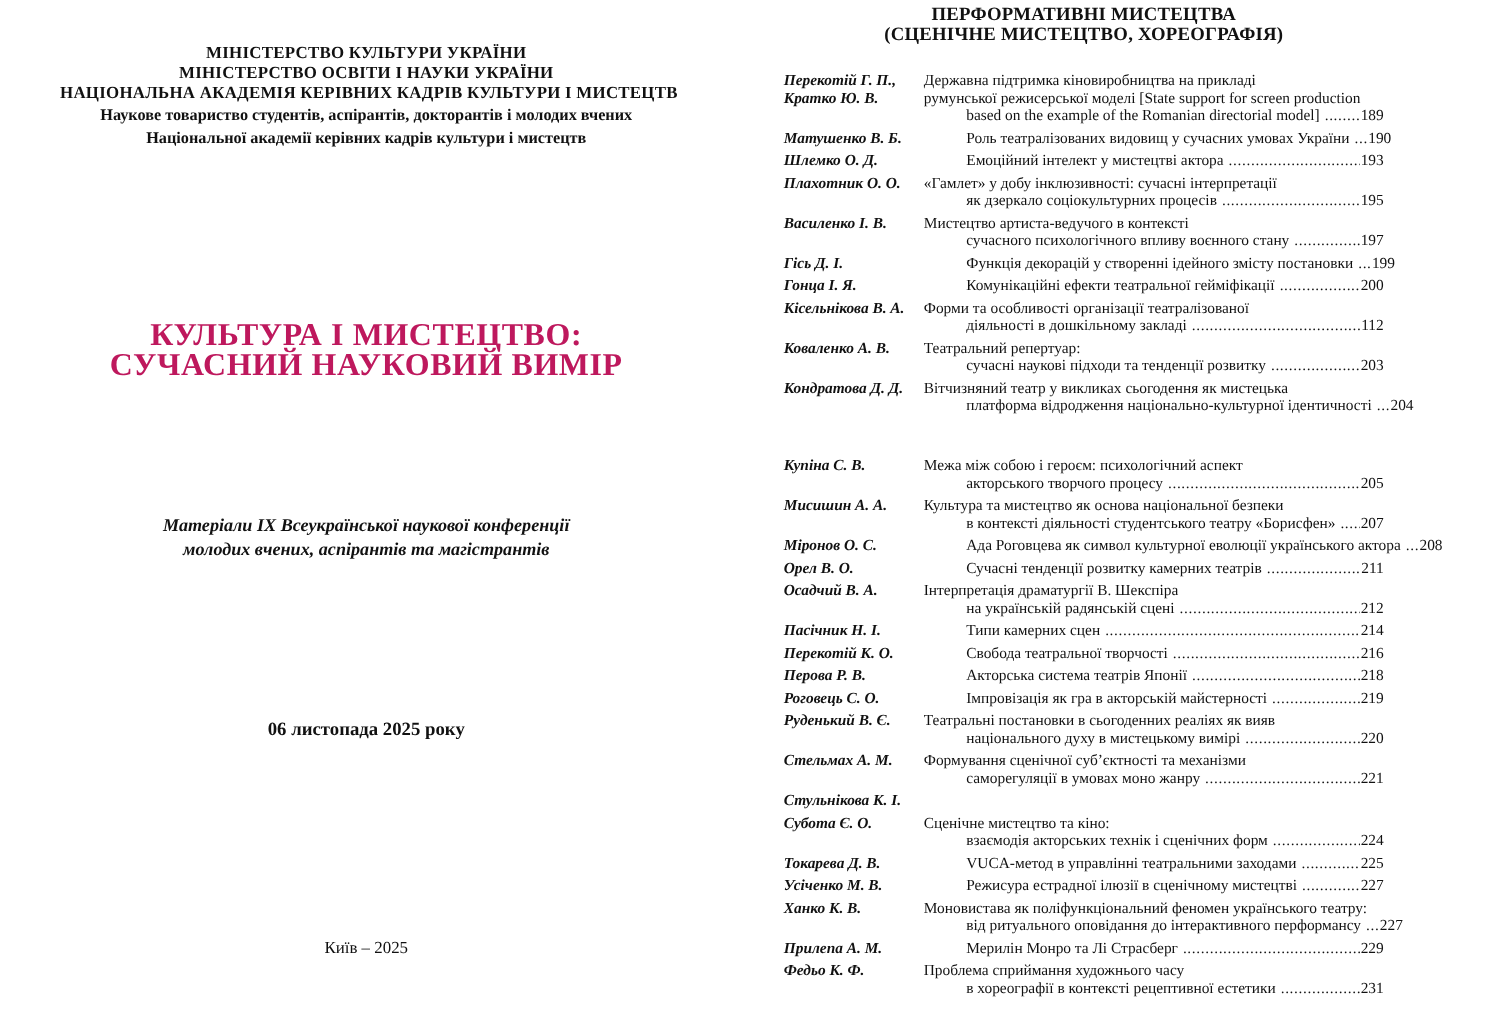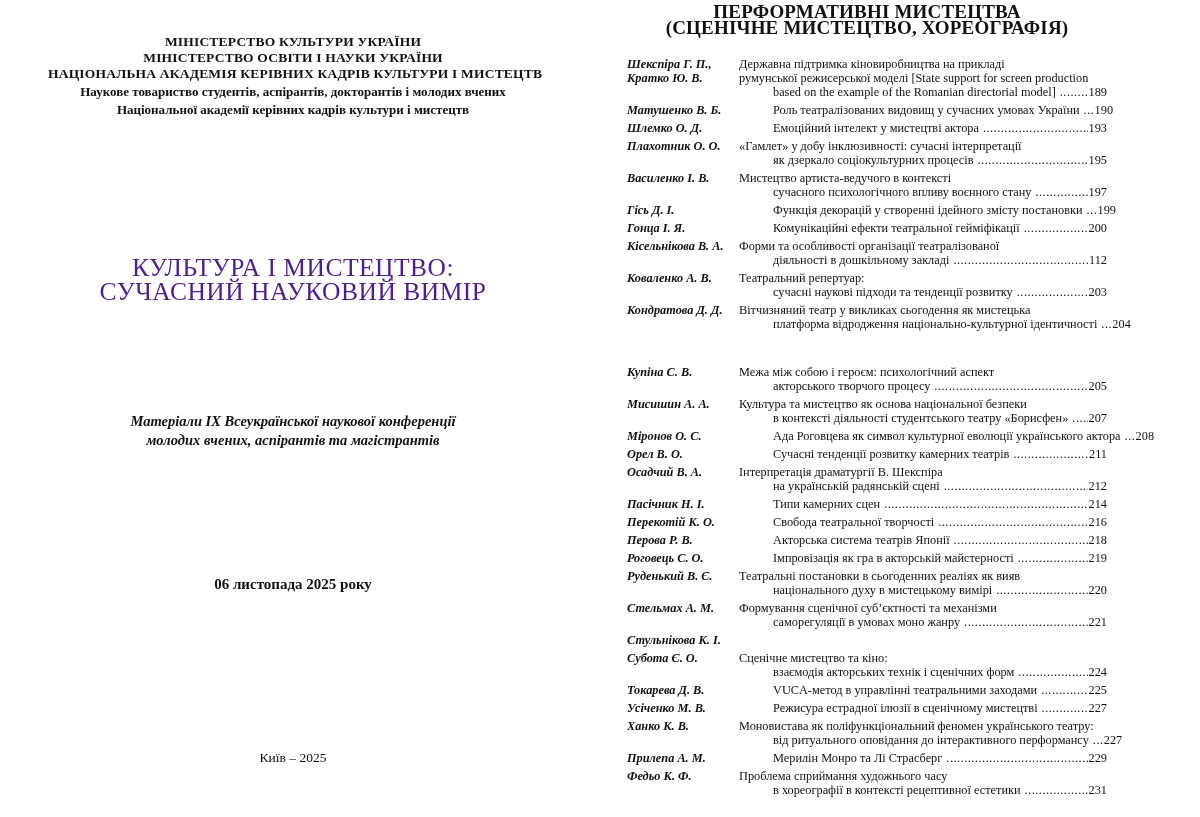--- a/index.html
+++ b/index.html
@@ -31,25 +31,25 @@
   }
   .org-line-sub {
     font-weight: bold;
     font-size: 13px;
     line-height: 17px;
     margin-top: 1px;
     white-space: nowrap;
   }
   .book-title {
     position: absolute; top: 256px; left: 0; width: 100%;
-    font-weight: normal;
+    font-weight: bold;
     font-size: 25.5px;
     line-height: 24px;
     letter-spacing: 0.5px;
-    color: #4c1d95;
+    color: #be185d;
   }
   .book-subtitle {
     position: absolute; top: 412px; left: 0; width: 100%;
     font-weight: bold;
     font-style: italic;
     font-size: 14.5px;
     line-height: 18.5px;
   }
   .conf-date {
     position: absolute; top: 576px; left: 0; width: 100%;
@@ -64,21 +64,21 @@
   
   .page-right {
     position: absolute;
     left: 627px; top: 0;
     width: 480px; height: 817px;
   }
   .section-title {
     margin-top: 4px;
     text-align: center;
     font-weight: bold;
-    font-size: 19px;
+    font-size: 15px;
     line-height: 16px;
     letter-spacing: 0.2px;
   }
   .toc-list { margin-top: 21px; }
   .toc-entry {
     display: flex;
     align-items: flex-start;
     margin-bottom: 4px;
     font-size: 12.3px;
     line-height: 14px;
@@ -131,21 +131,21 @@
 
     <div class="city-year">Київ – 2025</div>
   </section>
 
   <section class="page-right">
     <h2 class="section-title"><span>ПЕРФОРМАТИВНІ МИСТЕЦТВА</span><br><span>(СЦЕНІЧНЕ МИСТЕЦТВО, ХОРЕОГРАФІЯ)</span></h2>
 
     <div class="toc-list" id="toc-list">
         <div class="toc-entry">
           <div class="toc-author">
-            <div>Шекспіра Г. П.,</div>
+            <div>Перекотій Г. П.,</div>
             <div>Кратко Ю. В.</div>
           </div>
           <div class="toc-titles">
             <div class="toc-line">Державна підтримка кіновиробництва на прикладі</div>
             <div class="toc-line">румунської режисерської моделі [State support for screen production</div>
             <div class="toc-line-last">
               <span class="toc-line-text">based on the example of the Romanian directorial model]</span>
               <span class="toc-dots"></span>
               <span class="toc-page-num">189</span>
             </div>

